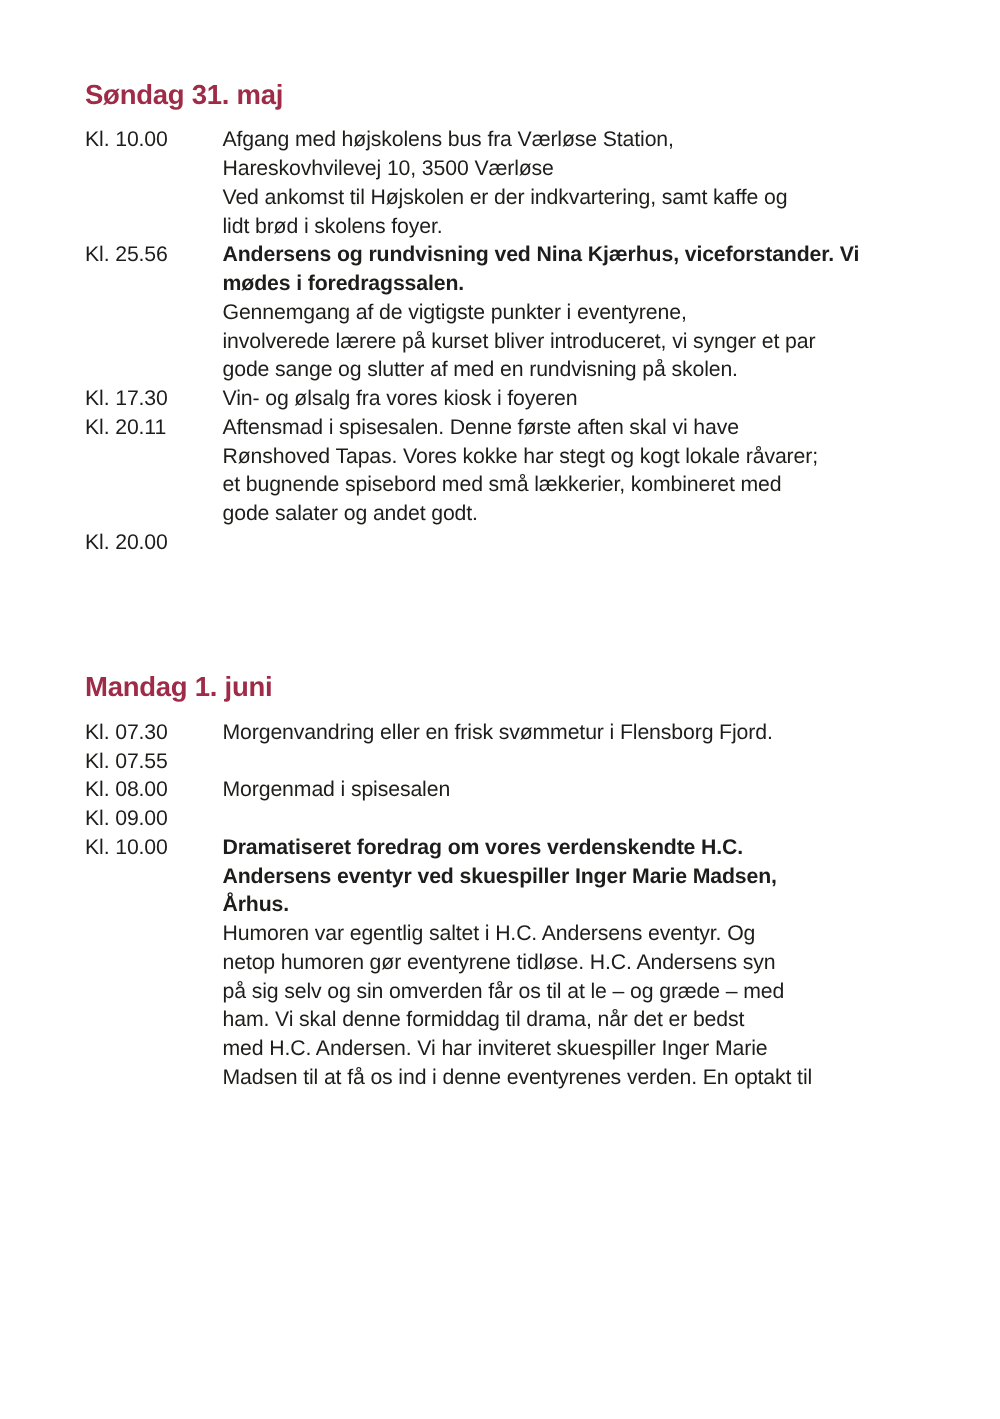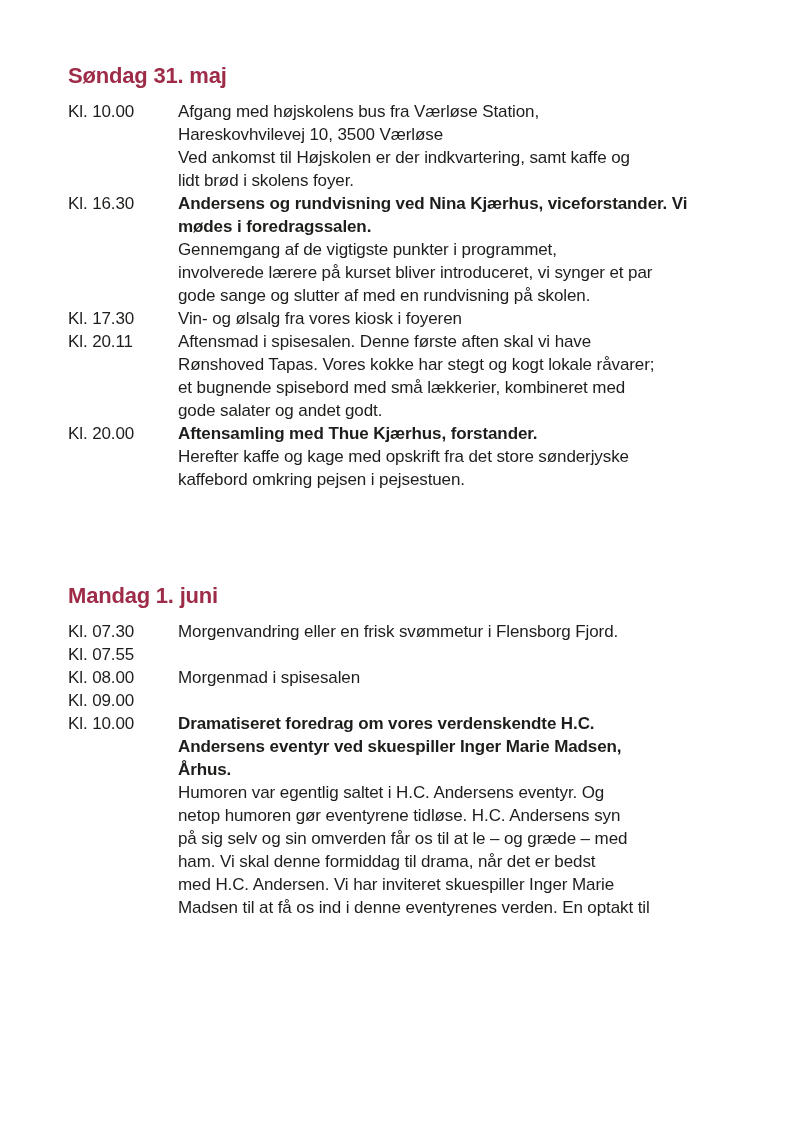--- a/index.html
+++ b/index.html
@@ -67,44 +67,42 @@
     <div class="entries">
   <div class="entry">
     <div class="time">Kl. 10.00</div>
     <div class="desc"><div class="part normal">Afgang med højskolens bus fra Værløse Station,
 Hareskovhvilevej 10, 3500 Værløse
 Ved ankomst til Højskolen er der indkvartering, samt kaffe og
 lidt brød i skolens foyer.</div></div>
   </div>
 
   <div class="entry">
-    <div class="time">Kl. 16.30</div>
+    <div class="time">Kl. 25.56</div>
     <div class="desc"><div class="part bold">Andersens og rundvisning ved Nina Kjærhus, viceforstander. Vi
-mødes i foredragssalen.</div><div class="part normal">Gennemgang af de vigtigste punkter i programmet,
+mødes i foredragssalen.</div><div class="part normal">Gennemgang af de vigtigste punkter i eventyrene,
 involverede lærere på kurset bliver introduceret, vi synger et par
 gode sange og slutter af med en rundvisning på skolen.</div></div>
   </div>
 
   <div class="entry">
     <div class="time">Kl. 17.30</div>
     <div class="desc"><div class="part normal">Vin- og ølsalg fra vores kiosk i foyeren</div></div>
   </div>
 
   <div class="entry">
     <div class="time">Kl. 20.11</div>
     <div class="desc"><div class="part normal">Aftensmad i spisesalen. Denne første aften skal vi have
 Rønshoved Tapas. Vores kokke har stegt og kogt lokale råvarer;
 et bugnende spisebord med små lækkerier, kombineret med
 gode salater og andet godt.</div></div>
   </div>
 
   <div class="entry">
     <div class="time">Kl. 20.00</div>
-    <div class="desc"><div class="part bold">Aftensamling med Thue Kjærhus, forstander.</div><div class="part normal">Herefter kaffe og kage med opskrift fra det store sønderjyske
-kaffebord omkring pejsen i pejsestuen.</div></div>
   </div>
 </div>
   </section>
 
   <section class="day-section">
     <h2 class="day-heading">Mandag 1. juni</h2>
     <div class="entries">
   <div class="entry">
     <div class="time">Kl. 07.30</div>
     <div class="desc"><div class="part normal">Morgenvandring eller en frisk svømmetur i Flensborg Fjord.</div></div>

